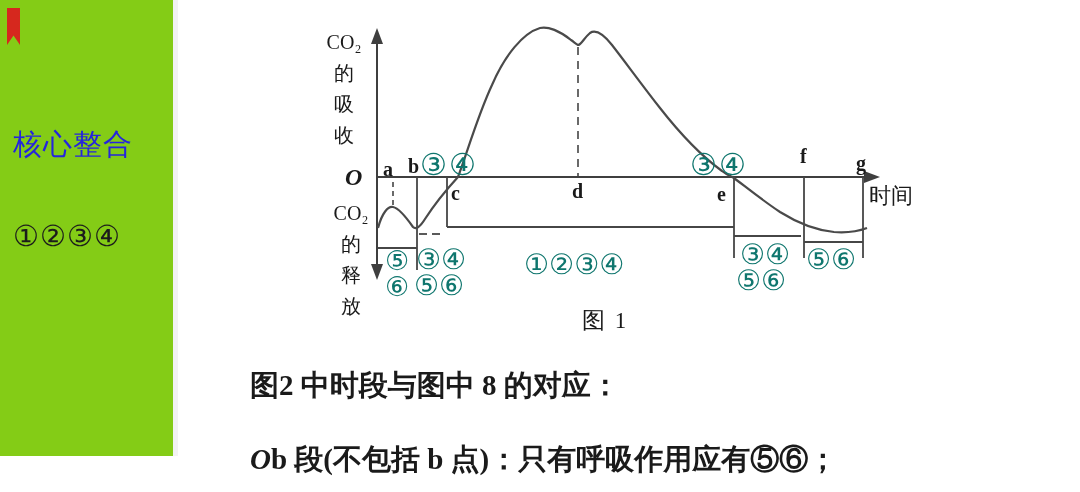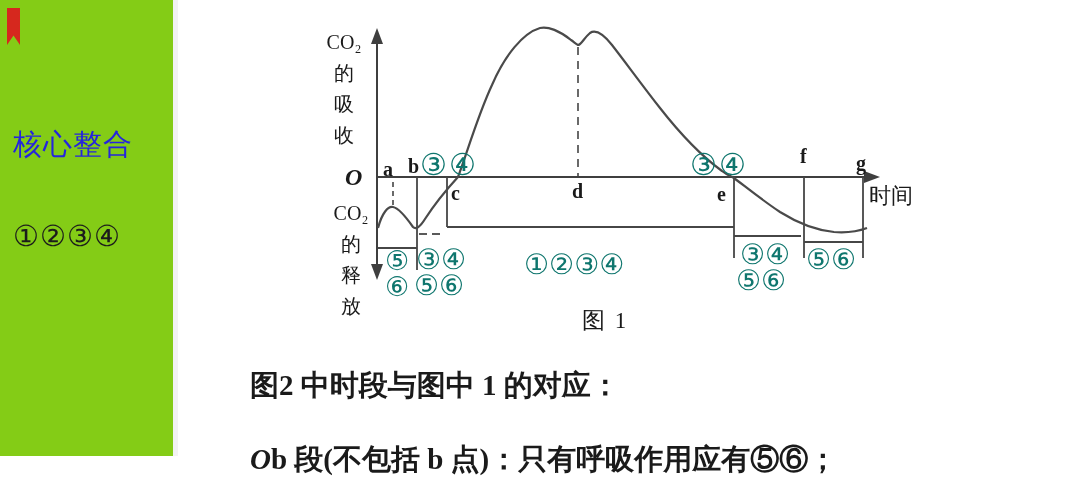--- a/index.html
+++ b/index.html
@@ -113,14 +113,14 @@
 <div class="lbl circ stack" style="left:382px;top:248px;width:30px;font-size:27px;line-height:26px;letter-spacing:0;">⑤
 ⑥</div>
 <div class="lbl circ" style="left:416px;top:246px;letter-spacing:0;">③④</div>
 <div class="lbl circ" style="left:414px;top:272px;letter-spacing:0;">⑤⑥</div>
 <div class="lbl circ" style="left:740px;top:241px;letter-spacing:0;">③④</div>
 <div class="lbl circ" style="left:736px;top:267px;letter-spacing:0;">⑤⑥</div>
 <div class="lbl circ" style="left:806px;top:246px;letter-spacing:0;">⑤⑥</div>
 
 <div class="lbl caption" style="left:582px;top:309px;">图 1</div>
 
-<div class="note note1">图2 中时段与图中 1 的对应：</div>
+<div class="note note1">图2 中时段与图中 8 的对应：</div>
 <div class="note note2"><span class="it">O</span><span>b 段(不包括 b 点)：只有呼吸作用应有⑤⑥；</span></div>
 
 </body></html>

